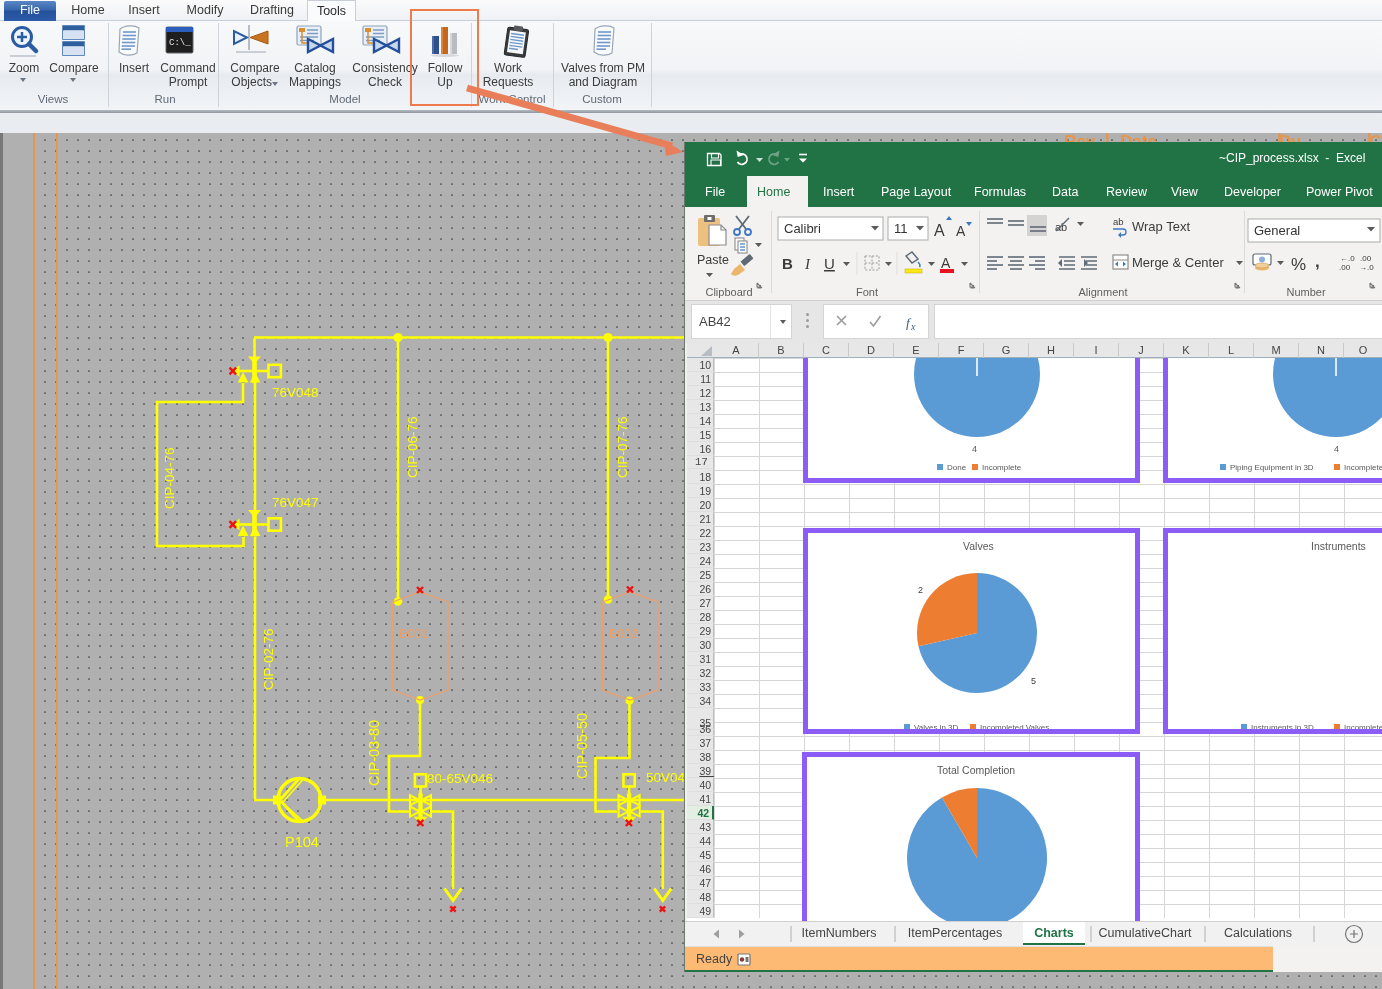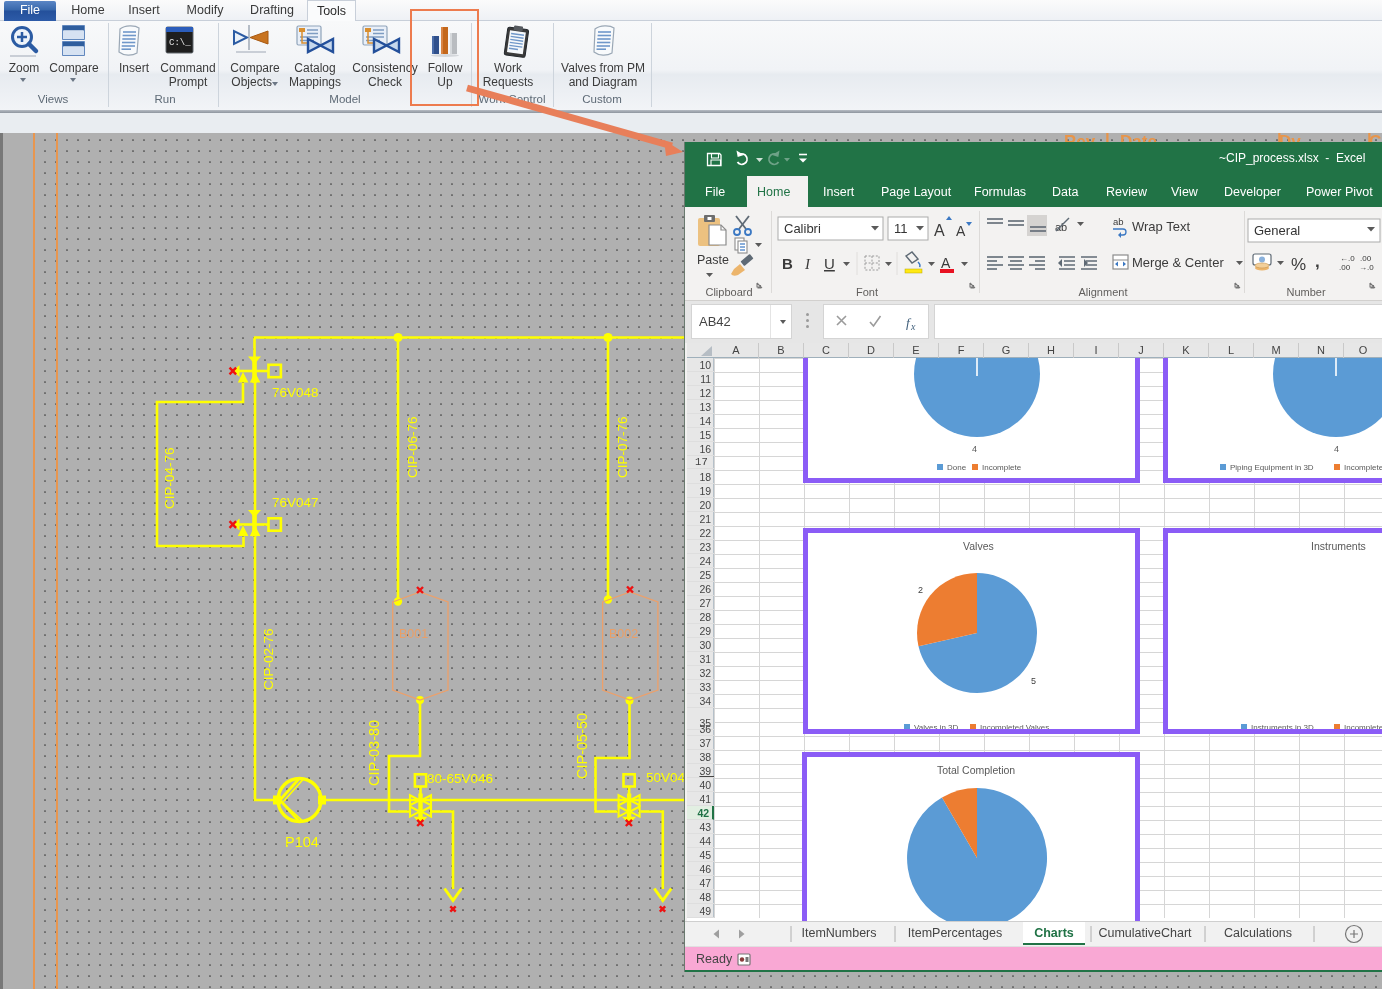--- a/index.html
+++ b/index.html
@@ -37,21 +37,21 @@
     border-left:1px solid #6a7a6f;padding-left:8px; }
   #xltitle { position:absolute; left:0; top:0; width:698px; height:34px; background:#217346; }
   #xltabs { position:absolute; left:0; top:34px; width:698px; height:31px; background:#217346; }
   .xtab { position:absolute; top:9px; height:22px; font-size:12.5px; color:#fff; white-space:nowrap; }
   #xlribbon { position:absolute; left:0; top:65px; width:698px; height:94px; background:#f3f2f1; border-bottom:1px solid #d2d0ce; }
   .xsep { position:absolute; top:4px; width:1px; height:82px; background:#dcdad8; }
   .xglabel { position:absolute; top:79px; font-size:11px; color:#605e5c; text-align:center; }
   #xlformula { position:absolute; left:0; top:159px; width:698px; height:42px; background:#e6e6e6; }
   #xlsheet { position:absolute; left:0px; top:0px; width:698px; height:779px; }
   #xltabbar { position:absolute; left:0; top:779px; width:698px; height:25px; background:#f1f1f1; border-top:1px solid #cfcfcf; }
-  #xlstatus { position:absolute; left:0; top:804px; width:698px; height:26px; background:#f9a8d4; border-top:1px solid #e0e0e0; border-bottom:2px solid #217346; }
+  #xlstatus { position:absolute; left:0; top:804px; width:588px; height:26px; background:#fdba74; border-top:1px solid #e0e0e0; border-bottom:2px solid #217346; }
   .colhead { position:absolute; top:201px; height:15px; border-right:1px solid #c9c9c9; font-size:11px; color:#444; text-align:center; line-height:15px; }
   .rowhead { position:absolute; left:2px; width:27px; height:14px; font-size:10.5px; color:#444; text-align:right; line-height:14px; border-bottom:1px solid #dedede; }
   .chart { position:absolute; background:#fff; border:5px solid #8b5cf6; overflow:hidden; }
   .xtabname { position:absolute; top:0; height:23px; line-height:23px; font-size:12.5px; color:#444; text-align:center; }
 </style>
 </head>
 <body>
 <div id="page">
 
   <div id="apptabs">

